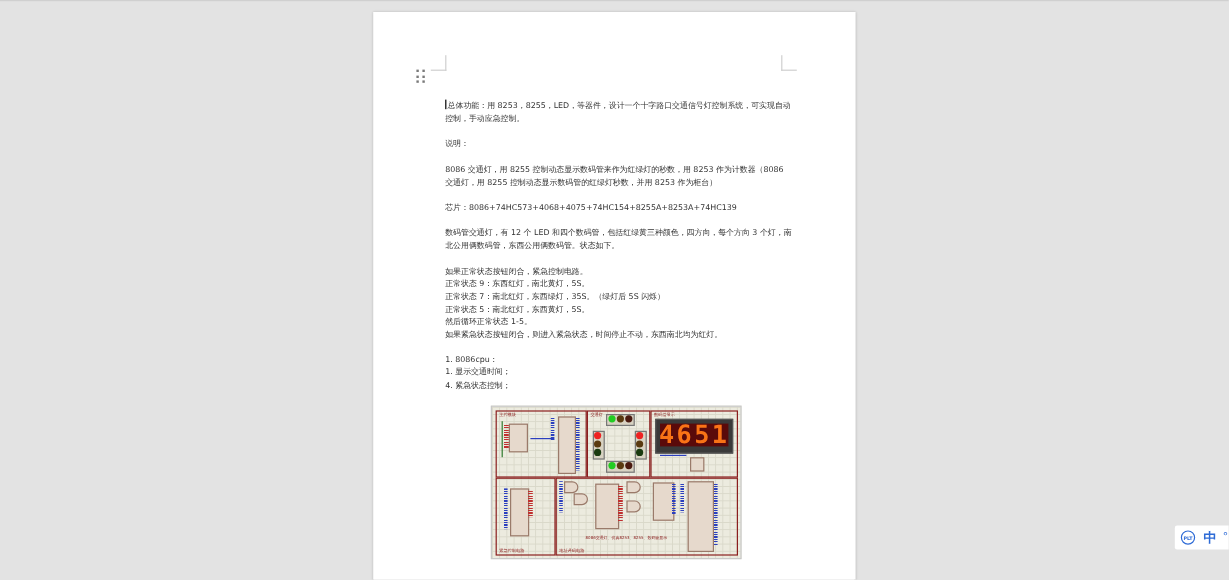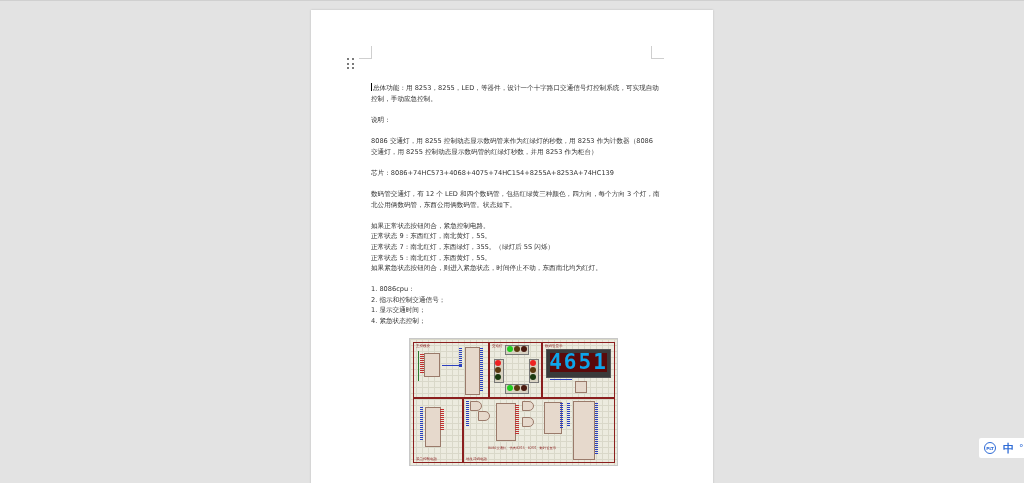--- a/index.html
+++ b/index.html
@@ -43,21 +43,21 @@
   }
   .box { position:absolute; border:1.5px solid #8b1e1e; }
   .box-label { position:absolute; font-size:3.5px; color:#8b1e1e; left:2px; top:1px; white-space:nowrap; }
   .chip { position:absolute; background:#e6d9cc; border:1px solid #9a7a6a; }
   .pins { position:absolute; width:3px; background:repeating-linear-gradient(#2b3fbf 0 1px, transparent 1px 2px); }
   .pinsr { position:absolute; width:4px; background:repeating-linear-gradient(#c03030 0 1px, transparent 1px 2px); }
   .led { position:absolute; width:6px; height:6px; border-radius:50%; }
   .ledbox { position:absolute; background:#d8d2c2; border:1px solid #777; }
   .display {
     position:absolute; background:#3a3a3a; border:1px solid #555;
-    color:#0ea5e9; font-family:"DejaVu Sans Mono", monospace; font-weight:bold;
+    color:#f97316; font-family:"DejaVu Sans Mono", monospace; font-weight:bold;
     font-size:21px; line-height:24px; letter-spacing:2px; text-align:center;
   }
   .display .inner { position:absolute; left:3px; top:3px; right:3px; bottom:5px; background:#5a0a0a; }
   .display .digits { position:relative; }
   .circuit-note { position:absolute; font-size:3.3px; color:#8b1e1e; white-space:nowrap; }
   .wire { position:absolute; background:#2f7a2f; }
 
   
   .ime {
     position:absolute; left:979px; top:438px; width:45px; height:20px;
@@ -97,24 +97,24 @@
     <p>8086 交通灯，用 8255 控制动态显示数码管来作为红绿灯的秒数，用 8253 作为计数器（8086 交通灯，用 8255 控制动态显示数码管的红绿灯秒数，并用 8253 作为柜台）</p>
     <div class="gap"></div>
     <p>芯片：8086+74HC573+4068+4075+74HC154+8255A+8253A+74HC139</p>
     <div class="gap"></div>
     <p>数码管交通灯，有 12 个 LED 和四个数码管，包括红绿黄三种颜色，四方向，每个方向 3 个灯，南北公用俩数码管，东西公用俩数码管。状态如下。</p>
     <div class="gap"></div>
     <p>如果正常状态按钮闭合，紧急控制电路。</p>
     <p>正常状态 9：东西红灯，南北黄灯，5S。</p>
     <p>正常状态 7：南北红灯，东西绿灯，35S。（绿灯后 5S 闪烁）</p>
     <p>正常状态 5：南北红灯，东西黄灯，5S。</p>
+    <p>然后循环正常状态 1-5。</p>
     <p>如果紧急状态按钮闭合，则进入紧急状态，时间停止不动，东西南北均为红灯。</p>
     <div class="gap"></div>
     <p>1. 8086cpu：</p>
-    <p>2. 指示和控制交通信号；</p>
     <p>1. 显示交通时间；</p>
     <p>4. 紧急状态控制；</p>
   </div>
 
   <div class="circuit">
 
     <div class="box" style="left:3px;top:3px;width:74px;height:54px;">
       <div class="box-label">主控模块</div>
     </div>
     <div class="chip" style="left:14px;top:14px;width:14px;height:22px;"></div>

